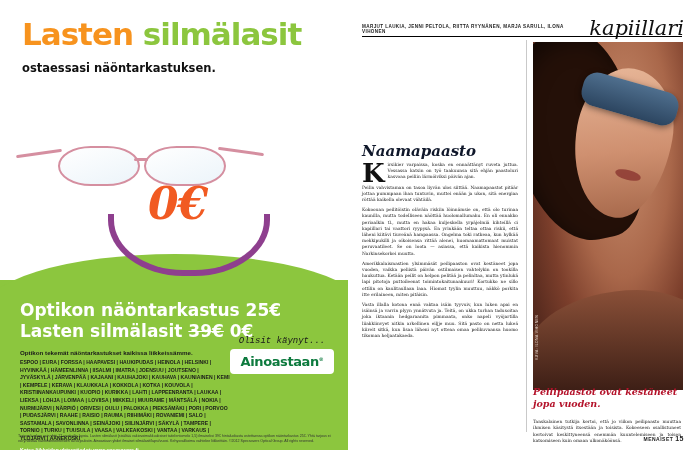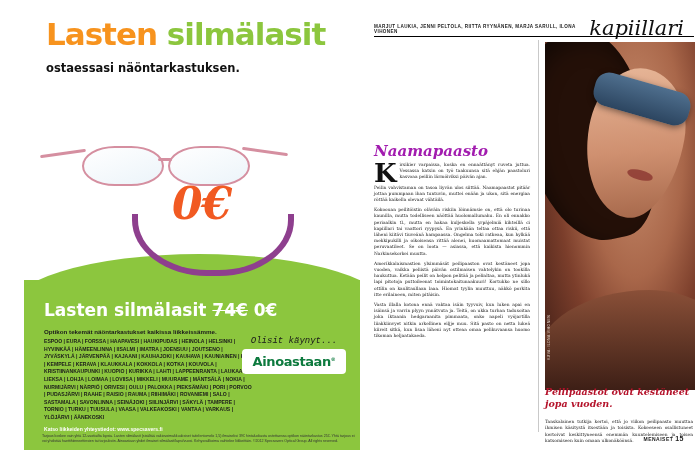--- a/index.html
+++ b/index.html
@@ -3,21 +3,21 @@
 <meta charset="utf-8">
 <style>
   html,body{margin:0;padding:0;}
   body{
     width:696px;height:450px;
     background:#ffffff;
     font-family:"Liberation Sans", sans-serif;
     overflow:hidden;
     position:relative;
   }
-  .spread{position:absolute;inset:0;display:flex;padding-left:24px;}
+  .spread{position:absolute;inset:0;display:flex;}
 
   
   .page-left{
     position:relative;
     width:348px;height:450px;
     background:#ffffff;
     overflow:hidden;
   }
   .ad-top{
     position:absolute;left:0;top:0;width:348px;height:285px;
@@ -131,21 +131,21 @@
   }
   .ph-credit{
     position:absolute;left:2px;bottom:30px;
     font-size:3.4px;color:#e8d9d0;letter-spacing:.4px;
     writing-mode:vertical-rl;transform:rotate(180deg);
   }
 
   .art-title{
     position:absolute;left:14px;top:142px;
     font-family:"DejaVu Serif", serif;font-style:italic;font-weight:bold;
-    font-size:15px;color:#a21caf;
+    font-size:15px;color:#0f172a;
   }
   .dropcap{
     float:left;font-family:"DejaVu Serif", serif;font-size:26px;line-height:20px;
     font-weight:bold;color:#111;margin:1px 3px 0 0;
   }
   .body-col{
     position:absolute;left:14px;top:162px;width:156px;
     font-family:"DejaVu Serif", serif;font-size:4.4px;line-height:6.2px;
     color:#222;text-align:justify;
   }
@@ -185,22 +185,23 @@
       <div class="lens r"></div>
       <div class="bridge"></div>
       <div class="temple"></div>
       <div class="temple2"></div>
     </div>
 
     <div class="zero-euro">0€</div>
     <div class="smile"></div>
 
     <div class="green-head">
+      <div class="gh-1">Optikon näöntarkastus 25€</div>
       <div class="gh-2">
-        <span>Lasten silmälasit </span><span class="strike">74€</span><span> 0€</span>
+        <span>Lasten silmälasit </span><span class="strike">39€</span><span> 0€</span>
       </div>
       <div class="gh-sub">Optikon tekemät näöntarkastukset kaikissa liikkeissämme.</div>
       <div class="shops">ESPOO | EURA | FORSSA | HAAPAVESI | HAUKIPUDAS | HEINOLA | HELSINKI | HYVINKÄÄ | HÄMEENLINNA | IISALMI | IMATRA | JOENSUU | JOUTSENO | JYVÄSKYLÄ | JÄRVENPÄÄ | KAJAANI | KAUHAJOKI | KAUHAVA | KAUNIAINEN | KEMI | KEMPELE | KERAVA | KLAUKKALA | KOKKOLA | KOTKA | KOUVOLA | KRISTIINANKAUPUNKI | KUOPIO | KURIKKA | LAHTI | LAPPEENRANTA | LAUKAA | LIEKSA | LOHJA | LOIMAA | LOVIISA | MIKKELI | MUURAME | MÄNTSÄLÄ | NOKIA | NURMIJÄRVI | NÄRPIÖ | ORIVESI | OULU | PALOKKA | PIEKSÄMÄKI | PORI | PORVOO | PUDASJÄRVI | RAAHE | RAISIO | RAUMA | RIIHIMÄKI | ROVANIEMI | SALO | SASTAMALA | SAVONLINNA | SEINÄJOKI | SIILINJÄRVI | SÄKYLÄ | TAMPERE | TORNIO | TURKU | TUUSULA | VAASA | VALKEAKOSKI | VANTAA | VARKAUS | YLÖJÄRVI | ÄÄNEKOSKI</div>
       <div class="katso">Katso liikkeiden yhteystiedot: www.specsavers.fi</div>
     </div>
 
     <div class="olisit">
       <div class="olisit-txt">Olisit käynyt...</div>
       <div class="spec-logo">
         <span>Ainoastaan</span><span class="tm">®</span>

